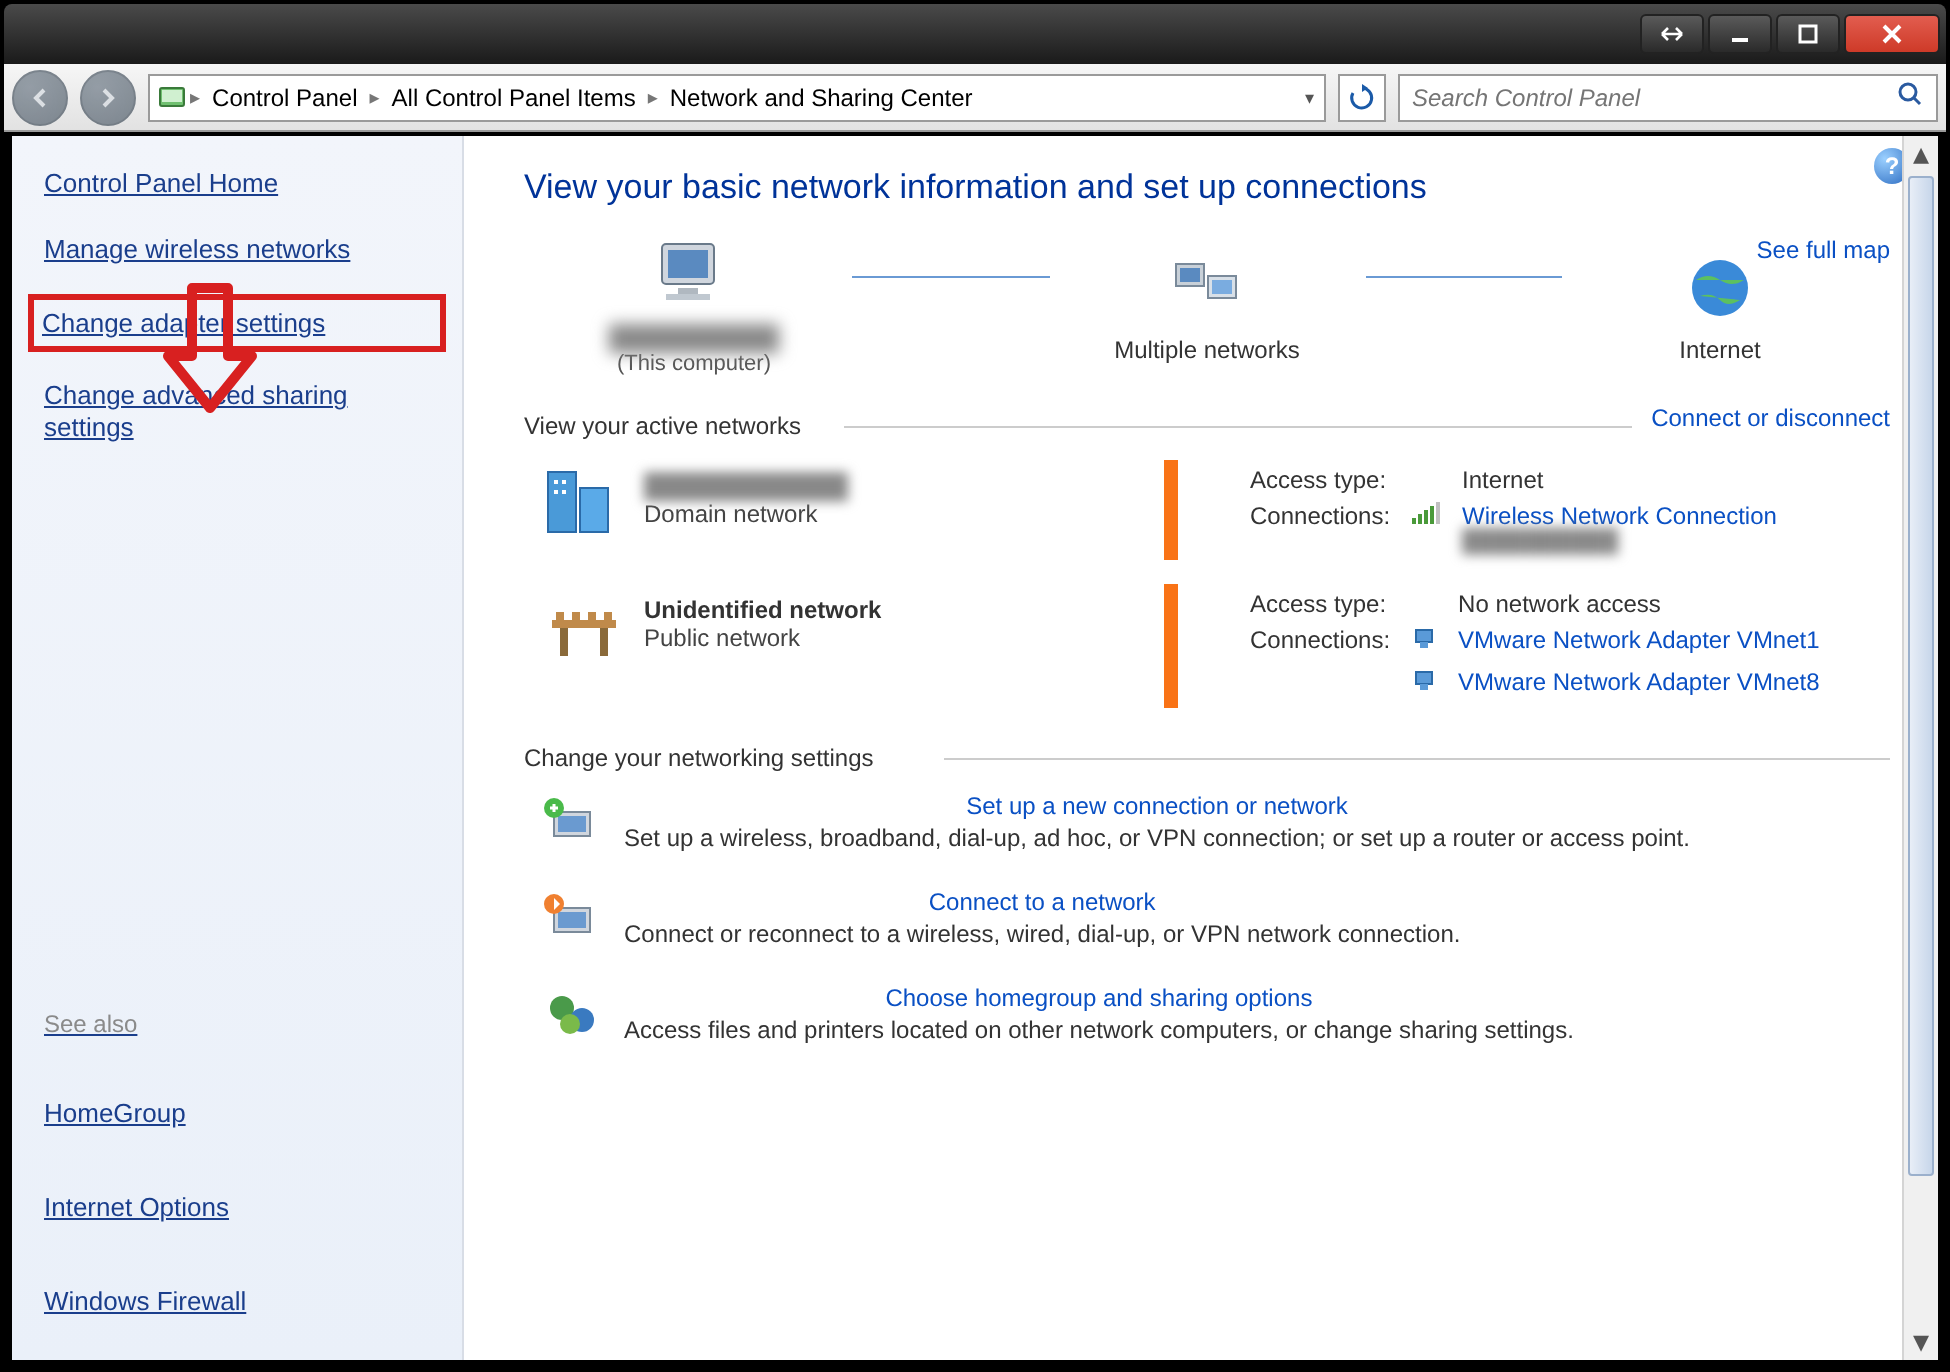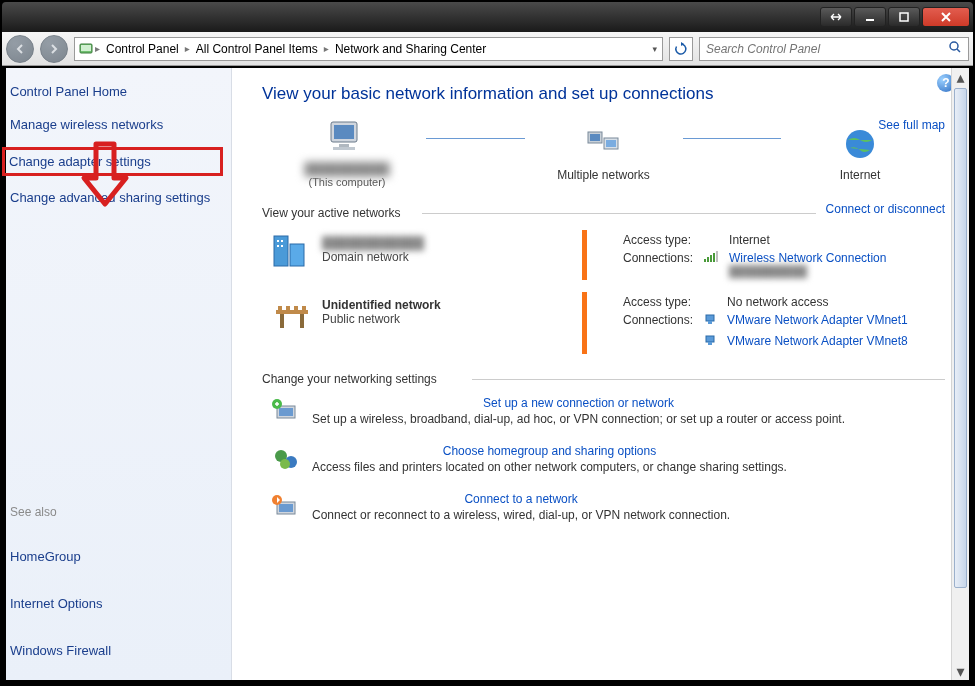--- a/index.html
+++ b/index.html
@@ -12,21 +12,21 @@
     .addressbar { height: 34px; background: linear-gradient(to bottom, #f6f6f6, #e2e2e2); display:flex; align-items:center; padding: 0 4px; gap: 6px; border-bottom: 1px solid #9a9a9a; }
     .nav-btn { width: 28px; height: 28px; border-radius: 50%; background: radial-gradient(circle at 30% 30%, #4a5a6a, #2a3a4a); border: 1px solid #1a2a3a; display:flex; align-items:center; justify-content:center; color:#cfd6dd; opacity: 0.55; }
     .breadcrumb-bar { flex: 1; height: 24px; background: #fff; border: 1px solid #9a9a9a; display:flex; align-items:center; font-size: 12px; color:#000; padding: 0 2px; }
     .bc-item { padding: 0 6px; display:flex; align-items:center; height:100%; cursor:pointer; }
     .bc-sep { color:#777; font-size: 10px; }
     .refresh { width: 24px; height: 24px; background:#fff; border: 1px solid #9a9a9a; display:flex; align-items:center; justify-content:center; color:#1a5aa8; font-size: 13px; cursor:pointer; }
     .search { width: 270px; height: 24px; background:#fff; border: 1px solid #9a9a9a; display:flex; align-items:center; padding: 0 6px; }
     .search input { border:none; outline:none; flex:1; font-size: 12px; font-style: italic; color:#8b5cf6; }
     .search .mag { color:#2a5aa0; font-size: 13px; }
     .body { position:absolute; top: 66px; left: 4px; right: 4px; bottom: 4px; background:#fff; display:flex; }
-    .sidebar { width: 226px; background: linear-gradient(to bottom, #f2f5fb, #eaf0f9); border-right: 1px solid #d8dde6; padding: 16px 10px 10px 4px; display:flex; flex-direction:column; font-size: 13px; color:#1a3e8c; }
+    .sidebar { width: 226px; background: linear-gradient(to bottom, #f2f5fb, #eaf0f9); border-right: 1px solid #d8dde6; padding: 16px 10px 10px 16px; display:flex; flex-direction:column; font-size: 13px; color:#1a3e8c;text-decoration:underline; }
     .sidebar .home { color:#1a3e8c; cursor:pointer; margin-bottom: 18px; }
     .sidebar .item { margin-bottom: 14px; color:#1a3e8c; cursor:pointer; line-height: 1.2; }
     .sidebar .item.highlighted { border: 3px solid #d82020; padding: 4px 4px; margin-left: -8px; margin-right: -2px; }
     .sidebar .spacer { flex:1; }
     .sidebar .seealso-title { color:#8a8a8a; font-size: 12px; margin-bottom: 10px; }
     .sidebar .seealso-item { color:#1a3e8c; cursor:pointer; margin-bottom: 12px; font-size: 13px; margin-top: 20px; }
     .arrow-annot { position:absolute; left: 74px; top: 72px; z-index: 5; }
     .arrow-annot svg { display:block; }
     .content { flex: 1; background:#fff; position:relative; overflow-y:auto; }
     .content-inner { padding: 16px 24px 20px 30px; font-size: 12px; color:#333; }
@@ -43,21 +43,21 @@
     .section-label::after { content:""; position:absolute; left: 160px; right: 0; top: 50%; border-top: 1px solid #ccc; }
     .section-label.short::after { left: 210px; }
     .connect-disc { position:absolute; right: 0; top: -4px; background:#fff; padding-left:10px; color:#0a50c4; cursor:pointer; z-index:1; }
     .net-row { display:flex; margin-bottom: 12px; }
     .net-left { width: 320px; display:flex; align-items:flex-start; }
     .net-left .icon { width: 60px; display:flex; align-items:center; justify-content:center; }
     .net-left .txt { padding-top: 6px; }
     .net-left .name { font-weight: bold; color:#333; filter: blur(0); }
     .net-left .name.blur { filter: blur(3px); color:#888; }
     .net-left .type { font-size: 12px; color:#444; }
-    .net-right { flex:1; border-left: 5px solid #f97316; padding-left: 30px; font-size: 12px; }
+    .net-right { flex:1; border-left: 7px solid #f97316; padding-left: 30px; font-size: 12px; }
     .net-right table td { padding: 1px 4px; vertical-align: top; }
     .net-right .link { color:#0a50c4; cursor:pointer; }
     .net-right .sub-blur { filter: blur(3px); color:#888; font-size: 11px; }
     .signal { display:inline-block; }
     .settings-list { margin-top: 8px; }
     .settings-item { display:flex; margin-bottom: 18px; text-align: center; }
     .settings-item .icon { width: 50px; display:flex; align-items:flex-start; justify-content:center; padding-top: 2px; }
     .settings-item .txt .link { color:#0a50c4; font-size: 12px; cursor:pointer; }
     .settings-item .txt .desc { font-size: 12px; color:#333; margin-top: 2px; }
     .scrollbar { position:absolute; right:0; top:0; bottom:0; width: 18px; background:#f0f0f0; border-left:1px solid #d4d4d4; }
@@ -308,45 +308,45 @@
                 </svg>
             </div>
             <div class="txt">
               <div class="link">Set up a new connection or network</div>
               <div class="desc">Set up a wireless, broadband, dial-up, ad hoc, or VPN connection; or set up a router or access point.</div>
             </div>
           </div>
           <div class="settings-item">
             <div class="icon">
               <svg width="32" height="28" viewBox="0 0 32 28">
-                  <circle cx="10" cy="10" r="6" fill="#4a9a4a"></circle>
-                  <circle cx="20" cy="16" r="6" fill="#3a7ac0"></circle>
-                  <circle cx="14" cy="18" r="5" fill="#7aba4a"></circle>
-                </svg>
-            </div>
-            <div class="txt">
-              <div class="link">Choose homegroup and sharing options</div>
-              <div class="desc">Access files and printers located on other network computers, or change sharing settings.</div>
-            </div>
-          </div>
-          <div class="settings-item">
-            <div class="icon">
-              <svg width="32" height="28" viewBox="0 0 32 28">
                   <rect x="6" y="8" width="18" height="12" fill="#d0d6de" stroke="#7a8a9a"></rect>
                   <rect x="8" y="10" width="14" height="8" fill="#6a9ad0"></rect>
                   <circle cx="6" cy="6" r="5" fill="#f08030"></circle>
                   <path d="M4 4 L8 8 M8 4 L4 8" stroke="#fff" stroke-width="0"></path>
                   <path d="M6 3 L6 9 L9 6 Z" fill="#fff"></path>
                 </svg>
             </div>
             <div class="txt">
               <div class="link">Connect to a network</div>
               <div class="desc">Connect or reconnect to a wireless, wired, dial-up, or VPN network connection.</div>
             </div>
           </div>
+          <div class="settings-item">
+            <div class="icon">
+              <svg width="32" height="28" viewBox="0 0 32 28">
+                  <circle cx="10" cy="10" r="6" fill="#4a9a4a"></circle>
+                  <circle cx="20" cy="16" r="6" fill="#3a7ac0"></circle>
+                  <circle cx="14" cy="18" r="5" fill="#7aba4a"></circle>
+                </svg>
+            </div>
+            <div class="txt">
+              <div class="link">Choose homegroup and sharing options</div>
+              <div class="desc">Access files and printers located on other network computers, or change sharing settings.</div>
+            </div>
+          </div>
         </div>
       </div>
 
       <div class="scrollbar">
         <div class="scroll-up">▴</div>
         <div class="scroll-thumb"></div>
         <div class="scroll-down" style="position:absolute;bottom:0;left:0;right:0;">▾</div>
       </div>
     </div>
   </div>

